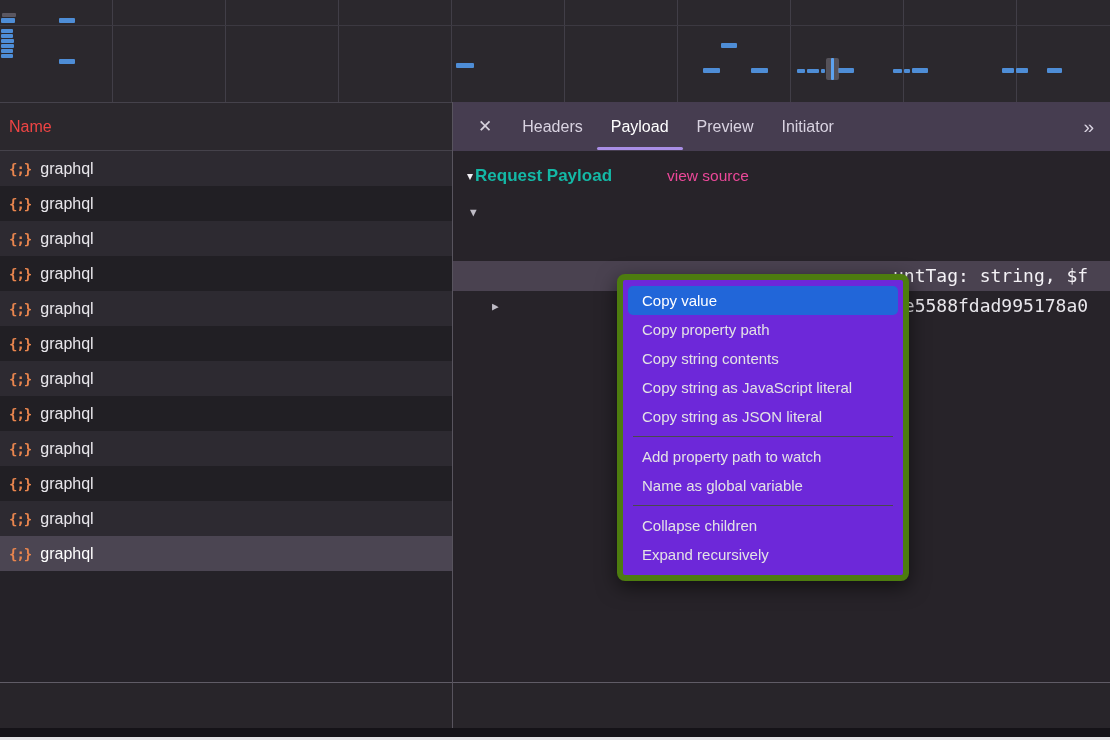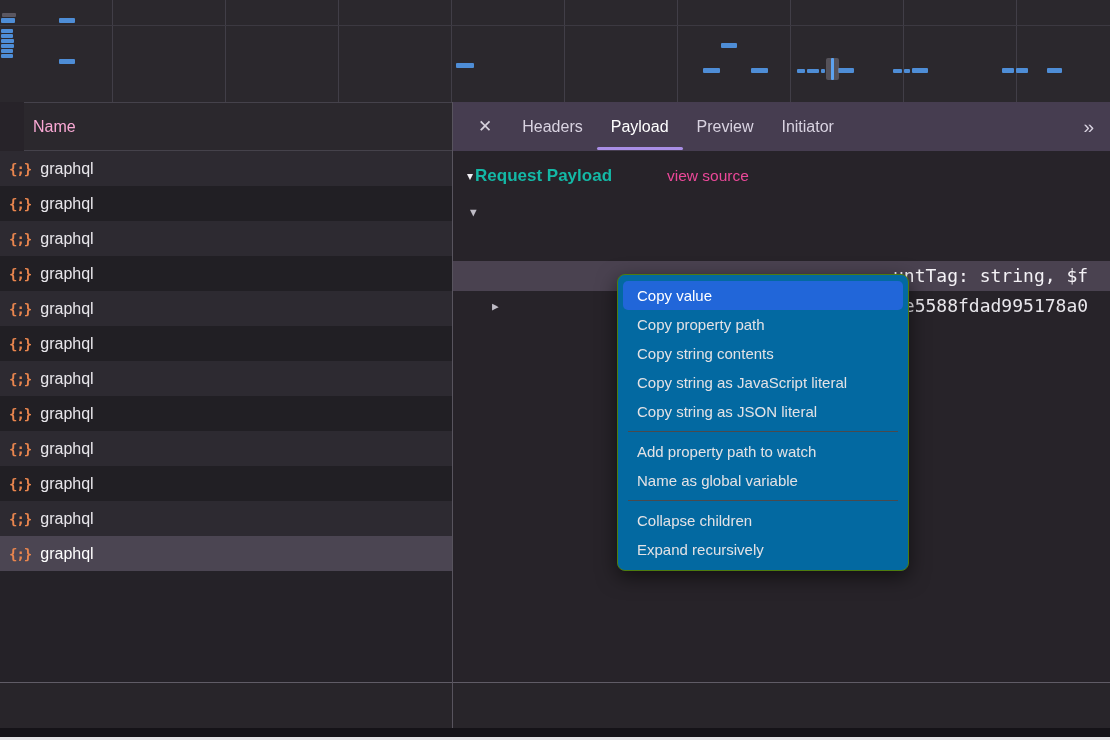--- a/index.html
+++ b/index.html
@@ -12,21 +12,21 @@
             background-image:repeating-linear-gradient(to right,transparent 0,transparent 112px,#413e47 112px,#413e47 113px);}
   .overview .hline{position:absolute;left:0;top:25px;width:100%;height:1px;background:#3c3941;}
   .overview .bar{position:absolute;background:#4e8dd6;border-radius:1px;}
   .overview .bar.gray{background:#5a5761;}
   .overview .marker-box{position:absolute;background:rgba(120,116,128,.55);border-radius:2px;}
   .overview .marker-line{position:absolute;background:#5da2ef;border-radius:1px;}
 
   
   .name-header{position:absolute;left:0;top:102px;width:480px;height:49px;background:#2b282d;
                border-top:1px solid #45424b;border-bottom:1px solid #45424b;box-sizing:border-box;
-               display:flex;align-items:center;padding-left:9px;color:#f9a8d4;font-size:16px;margin-left:24px;}
+               display:flex;align-items:center;padding-left:9px;color:#ef4444;font-size:16px;}
   .tab-bar{position:absolute;left:453px;top:102px;width:657px;height:49px;background:#463d50;
            display:flex;align-items:center;padding-left:25px;box-sizing:border-box;color:#d9d3e1;font-size:16px;}
   .close-x{font-size:17px;color:#d6d1dc;margin-right:16px;cursor:default;}
   .tab{padding:0 14px;height:100%;display:flex;align-items:center;position:relative;white-space:nowrap;cursor:default;}
   .tab.active{color:#ffffff;}
   .tab.active::after{content:"";position:absolute;left:0;right:0;bottom:1px;height:3px;background:#a98ee6;border-radius:2px;}
   .overflow-tabs{margin-left:auto;padding-right:18px;font-size:19px;color:#d9d3e1;letter-spacing:-2px;}
 
   
   .request-list{position:absolute;left:0;top:151px;width:452px;height:531px;background:#252228;overflow:hidden;}
@@ -52,22 +52,22 @@
   .frag-right{position:absolute;left:440px;top:0;color:#e9e7ec;}
   .tree-row.selected .frag-right{color:#f4f2f6;}
   .tree-variables .tri{left:39px;}
 
   
   .footer{position:absolute;left:0;top:682px;width:1110px;height:46px;background:#28252a;border-top:1px solid #605c66;box-sizing:border-box;}
   .vdivider{position:absolute;left:452px;top:102px;width:1px;height:626px;background:#58545e;}
   .bottom-black{position:absolute;left:0;top:728px;width:1110px;height:9px;background:#151318;}
 
   
-  .context-menu{position:absolute;left:617px;top:274px;width:292px;background:#0369a1;
-                border:1px solid #4d7c0f;border-radius:8px;padding:6px 0;box-sizing:border-box;
+  .context-menu{position:absolute;left:617px;top:274px;width:292px;background:#6d28d9;
+                border:6px solid #4d7c0f;border-radius:8px;padding:6px 0;box-sizing:border-box;
                 box-shadow:0 6px 20px rgba(0,0,0,.55);z-index:10;}
   .menu-item{height:29px;line-height:29px;padding:0 19px;font-size:15px;color:#e3e2e5;white-space:nowrap;cursor:default;}
   .menu-item.highlighted{background:#2166d9;color:#ffffff;margin:0 5px;padding:0 14px;border-radius:5px;}
   .menu-sep{height:1px;background:#4a4a4d;margin:5px 10px;}
 </style>
 </head>
 <body>
 
 <div class="screen">
   <div class="app">

